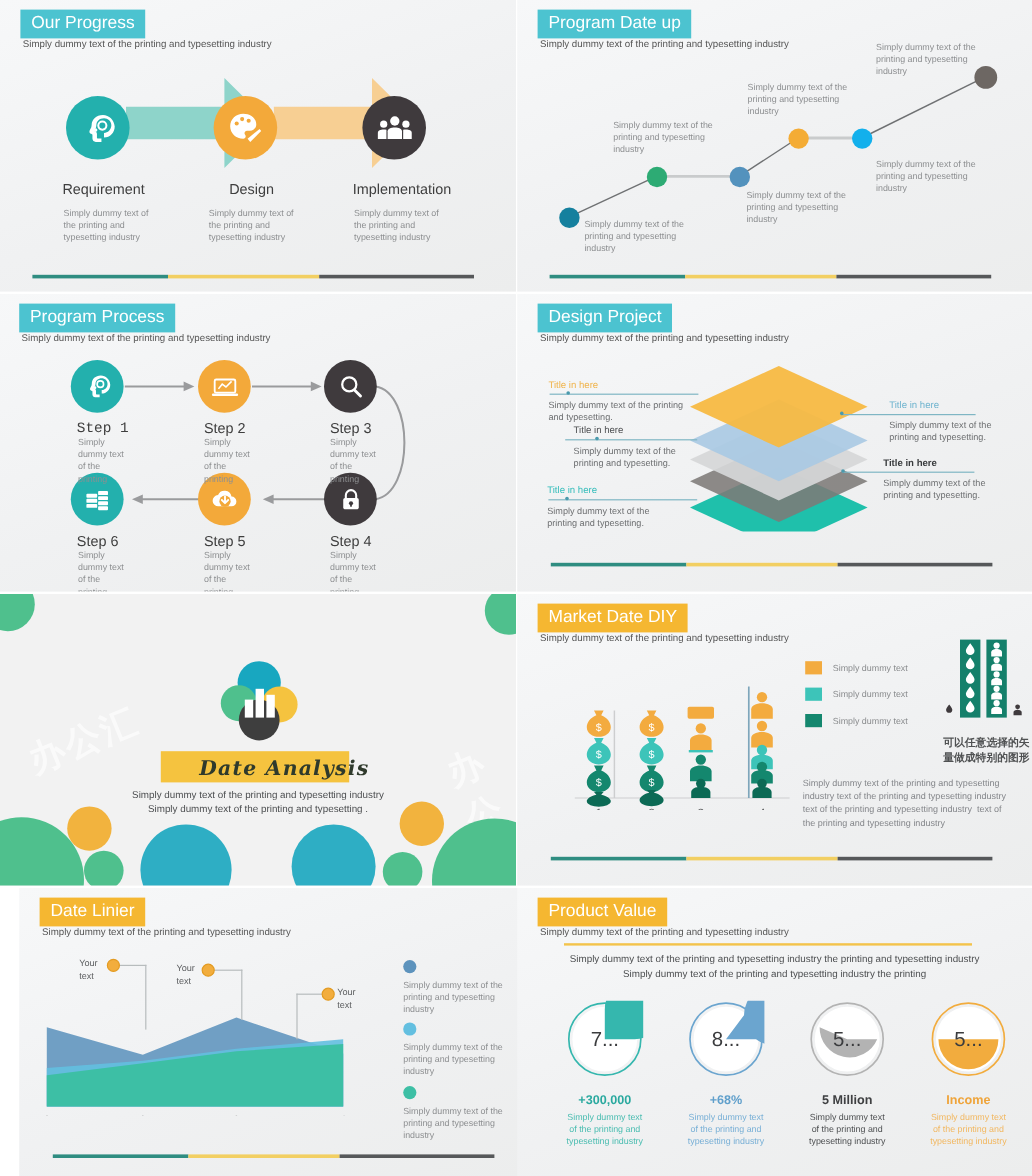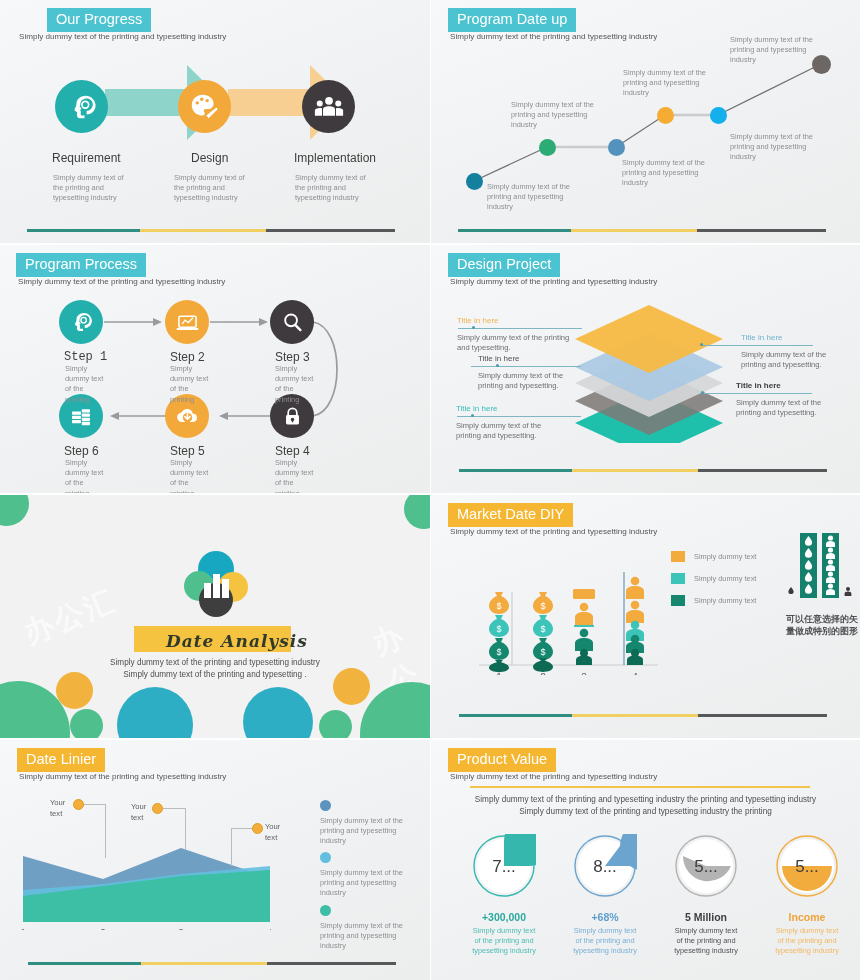--- a/index.html
+++ b/index.html
@@ -57,21 +57,21 @@
   .pvbody{position:absolute;font-size:7.4px;line-height:10.2px;text-align:center;width:86px;}
   .hdrline{position:absolute;height:2px;background:#f3c34b;}
   .ctrtxt{position:absolute;color:#4d4f51;font-size:8.2px;line-height:12px;text-align:center;white-space:nowrap;}
 </style>
 </head>
 <body>
 
 <div class="sheet">
 
   <div class="panel grad" style="left:0;top:0;width:430px;height:243px;">
-    <div class="ttl teal" style="left:17px;top:8px;margin-left:30px;">Our Progress</div>
+    <div class="ttl teal" style="left:17px;top:8px;">Our Progress</div>
     <div class="sub" style="left:19px;top:31px;">Simply dummy text of the printing and typesetting industry</div>
 
     <svg class="arw" style="left:105px;top:65px;" width="120" height="75" viewBox="0 0 120 75">
       <polygon points="0,24 82,24 82,0 120,37.5 82,75 82,51 0,51" fill="#8ed4ca"></polygon>
     </svg>
     <svg class="arw" style="left:228px;top:65px;" width="120" height="75" viewBox="0 0 120 75">
       <polygon points="0,24 82,24 82,0 120,37.5 82,75 82,51 0,51" fill="#f7cf93"></polygon>
     </svg>
 
     <div class="circ" style="left:55px;top:80px;width:53px;height:53px;background:#23b0ad;">
@@ -434,29 +434,33 @@
           <path d="M40 65v-3.4c0-1.6 2-2.7 4.5-2.7s4.5 1.1 4.5 2.7V65z"></path>
       </g>
       <path d="M5 57c1.4 1.9 2.6 3.3 2.6 4.4a2.6 2.6 0 0 1-5.2 0c0-1.1 1.2-2.5 2.6-4.4z" fill="#3f3a3d"></path>
       <circle cx="62" cy="59" r="2" fill="#3f3a3d"></circle>
         <path d="M58.6 66v-2.6c0-1.2 1.5-2 3.4-2s3.4.8 3.4 2V66z" fill="#3f3a3d"></path>
     </svg>
 
     <div class="cnx" style="left:355px;top:118px;">可以任意选择的矢</div>
     <div class="cnx" style="left:355px;top:130px;">量做成特别的图形</div>
 
+    <div class="ptxt" style="left:238px;top:152px;white-space:pre;font-size:7.5px;line-height:11px;color:#84868a;">Simply dummy text of the printing and typesetting
+industry text of the printing and typesetting industry
+text of the printing and typesetting industry  text of
+the printing and typesetting industry</div>
 
     <div class="tribar" style="left:28px;top:219px;width:368px;">
       <i class="s1" style="width:113px;"></i>
         <i class="s2" style="width:126px;"></i>
         <i class="s3" style="width:129px;"></i>
     </div>
   </div>
 
-  <div class="panel grad" style="left:0;top:740px;width:430px;height:240px;">
+  <div class="panel grad" style="left:16px;top:740px;width:430px;height:240px;">
     <div class="ttl gold" style="left:17px;top:8px;">Date Linier</div>
     <div class="sub" style="left:19px;top:31px;">Simply dummy text of the printing and typesetting industry</div>
 
     <svg style="position:absolute;left:21px;top:100px;" width="250" height="90">
       <polygon points="2,16 82,39 160,8 249,38 249,82 2,82" fill="#5d93bd" opacity="0.88"></polygon>
       <polygon points="2,50 82,44 160,34 249,26 249,82 2,82" fill="#63bfe0" opacity="0.9"></polygon>
       <polygon points="2,56 82,46 160,36 249,30 249,82 2,82" fill="#3dbfa5"></polygon>
       <text x="2" y="97" font-size="10" fill="#5a5c5e" text-anchor="middle" font-family="Liberation Sans">1</text>
       <text x="82" y="97" font-size="10" fill="#5a5c5e" text-anchor="middle" font-family="Liberation Sans">2</text>
       <text x="160" y="97" font-size="10" fill="#5a5c5e" text-anchor="middle" font-family="Liberation Sans">3</text>

